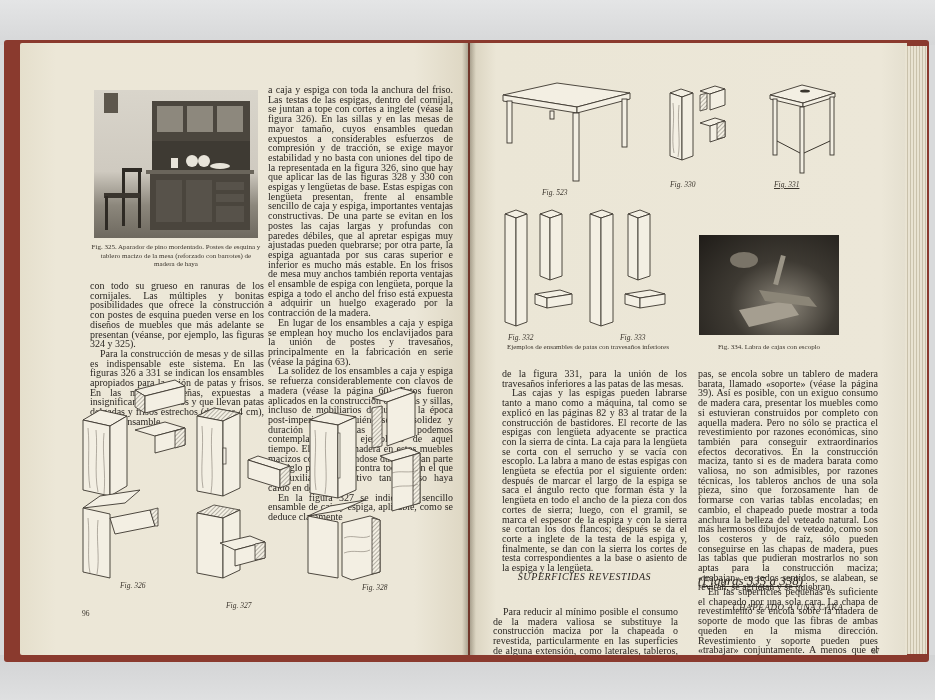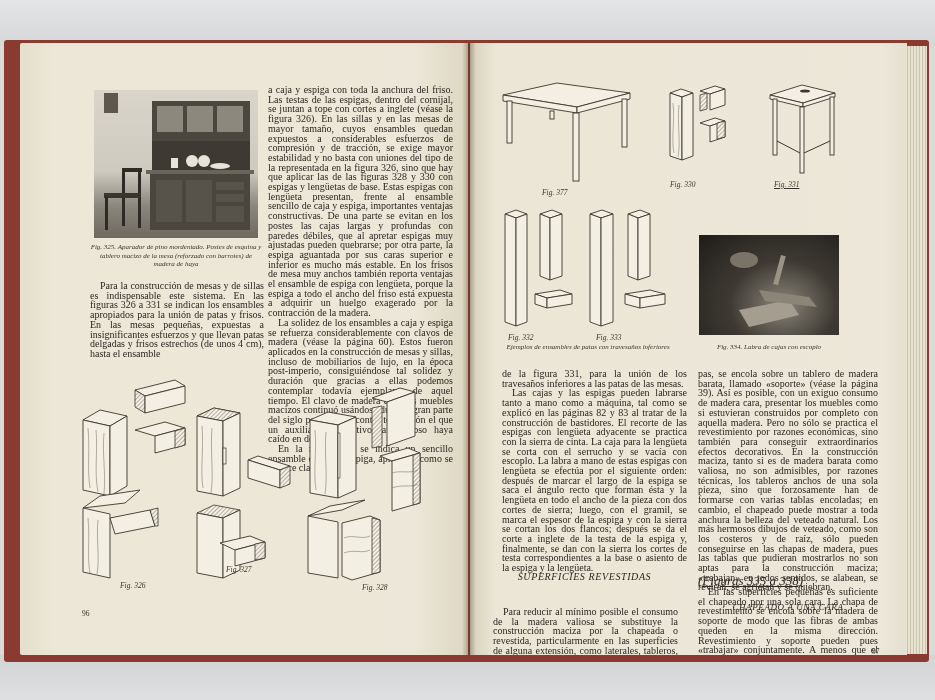--- a/index.html
+++ b/index.html
@@ -8,21 +8,21 @@
   .bg-bottom{position:absolute;left:0;top:655px;width:935px;height:45px;background:linear-gradient(#d2d3d4,#dfe0e1);}
   .cover{position:absolute;left:4px;top:40px;width:925px;height:622px;background:#8a3a2e;border-radius:3px;}
   .page{position:absolute;background:#ebe6d6;color:#2a2622;overflow:hidden;}
   .page-left{left:20px;top:43px;width:448px;height:612px;background:linear-gradient(90deg,#e5dfcc 0%,#ece7d7 8%,#ece7d8 88%,#ddd6c2 100%);border-radius:2px 0 0 2px;}
   .page-right{left:470px;top:43px;width:437px;height:612px;background:linear-gradient(90deg,#d8d1bd 0%,#ebe6d6 6%,#ece7d8 94%,#e4dfcf 100%);}
   .leaves{position:absolute;left:905px;top:46px;width:22px;height:608px;background:repeating-linear-gradient(90deg,#e9e3d2 0 2px,#c9c1ab 2px 3px);}
   .spine-shadow{position:absolute;left:462px;top:43px;width:14px;height:612px;background:linear-gradient(90deg,rgba(0,0,0,0) 0%,rgba(60,50,35,.35) 50%,rgba(0,0,0,0) 100%);}
   .col{position:absolute;font-size:10px;line-height:9.7px;text-align:justify;hyphens:auto;}
   .col p{margin:0;text-indent:10px;}
   .col p.noindent{text-indent:0;}
-  .caption{position:absolute;font-style:italic;font-size:7px;line-height:8.6px;text-align:center;color:#3a342c;}
+  .caption{position:absolute;font-size:7px;line-height:8.6px;text-align:center;color:#3a342c;}
   .figlabel{position:absolute;font-style:italic;font-size:7.5px;color:#3a342c;}
   .pagenum{position:absolute;font-size:7.5px;color:#3a342c;}
   .photo{position:absolute;background:#5b5850;overflow:hidden;}
   .heading{position:absolute;font-style:italic;font-size:10px;letter-spacing:.6px;text-align:center;color:#2c2722;}
   .subhead{position:absolute;font-style:italic;font-size:13px;line-height:9px;text-align:left;color:#2c2722;text-decoration:underline;}
   svg{position:absolute;overflow:visible;}
   svg .ln{fill:#f3efe3;stroke:#3b362e;stroke-width:.9;}
   svg .hatch{fill:url(#hatch);stroke:#3b362e;stroke-width:.8;}
   svg .grain{fill:none;stroke:#6c655a;stroke-width:.5;}
 </style>
@@ -56,25 +56,27 @@
       <rect x="28" y="78" width="20" height="4" fill="#2e2a24"></rect>
         <rect x="28" y="78" width="3" height="58" fill="#2e2a24"></rect>
         <rect x="44" y="78" width="3" height="60" fill="#2e2a24"></rect>
       <rect x="10" y="103" width="36" height="5" fill="#3a352e"></rect>
         <rect x="11" y="106" width="3" height="34" fill="#2e2a24"></rect>
     </svg>
   </div>
   <div class="caption" style="left:70px;top:200px;width:172px;">Fig. 325. Aparador de pino mordentado. Postes de esquina y tablero macizo de la mesa (reforzado con barrotes) de madera de haya</div>
 
   <div class="col" style="left:70px;top:238px;width:174px;">
+    <p class="noindent">con todo su grueso en ranuras de los cornijales. Las múltiples y bonitas posibilidades que ofrece la construcción con postes de esquina pueden verse en los diseños de muebles que más adelante se presentan (véanse, por ejemplo, las figuras 324 y 325).</p>
     <p>Para la construcción de mesas y de sillas es indispensable este sistema. En las figuras 326 a 331 se indican los ensambles apropiados para la unión de patas y frisos. En las mesas pequeñas, expuestas a insignificantes esfuerzos y que llevan patas delgadas y frisos estrechos (de unos 4 cm), hasta el ensamble</p>
   </div>
 
   <div class="col" style="left:248px;top:42px;width:185px;">
     <p class="noindent">a caja y espiga con toda la anchura del friso. Las testas de las espigas, dentro del cornijal, se juntan a tope con cortes a inglete (véase la figura 326). En las sillas y en las mesas de mayor tamaño, cuyos ensambles quedan expuestos a considerables esfuerzos de compresión y de tracción, se exige mayor estabilidad y no basta con uniones del tipo de la representada en la figura 326, sino que hay que aplicar las de las figuras 328 y 330 con espigas y lengüetas de base. Estas espigas con lengüeta presentan, frente al ensamble sencillo de caja y espiga, importantes ventajas constructivas. De una parte se evitan en los postes las cajas largas y profundas con paredes débiles, que al apretar espigas muy ajustadas pueden quebrarse; por otra parte, la espiga aguantada por sus caras superior e inferior es mucho más estable. En los frisos de mesa muy anchos también reporta ventajas el ensamble de espiga con lengüeta, porque la espiga a todo el ancho del friso está expuesta a adquirir un huelgo exagerado por la contracción de la madera.</p>
+    <p>En lugar de los ensambles a caja y espiga se emplean hoy mucho los enclavijados para la unión de postes y travesaños, principalmente en la fabricación en serie (véase la página 63).</p>
     <p>La solidez de los ensambles a caja y espiga se refuerza considerablemente con clavos de madera (véase la página 60). Estos fueron aplicados en la construcción de mesas y sillas, incluso de mobiliarios de lujo, en la época post-imperio, consiguiéndose tal solidez y duración que gracias a ellas podemos contemplar todavía ejemplares de aquel tiempo. El clavo de madera en estos muebles macizos continuó usándose durante gran parte del siglo pasado y es contra toda razón el que un auxiliar constructivo tan valioso haya caído en desuso.</p>
     <p>En la figura 327 se indica un sencillo ensamble de caja y espiga, aplicable, como se deduce claramente</p>
   </div>
 
   <svg width="380" height="200" viewBox="0 0 380 200" style="left:60px;top:335px;">
     <defs>
       <pattern id="hatch" width="3" height="3" patternUnits="userSpaceOnUse" patternTransform="rotate(45)">
         <rect width="3" height="3" fill="#f3efe3"></rect>
           <line x1="0" y1="0" x2="0" y2="3" stroke="#3b362e" stroke-width=".7"></line>
       </pattern>
@@ -130,21 +132,21 @@
         <polygon class="hatch" points="333,77 340,75 340,125 333,127"></polygon>
       <path class="grain" d="M312,95 C320,92 330,96 338,92 M312,110 C322,106 330,110 338,106"></path>
       <polygon class="ln" points="228,138 250,128 285,122 262,132"></polygon>
       <polygon class="ln" points="228,138 258,144 258,200 228,195"></polygon>
       <polygon class="ln" points="262,145 290,138 300,142 300,194 272,202 262,198"></polygon>
         <polygon class="hatch" points="292,140 300,142 300,194 292,196"></polygon>
       <path class="grain" d="M264,160 C272,156 282,162 290,158 M264,175 C274,171 282,176 290,172"></path>
     </g>
   </svg>
   <div class="figlabel" style="left:100px;top:538px;">Fig. 326</div>
-  <div class="figlabel" style="left:206px;top:522px;">Fig. 327</div>
+  <div class="figlabel" style="left:206px;top:558px;">Fig. 327</div>
   <div class="figlabel" style="left:342px;top:540px;">Fig. 328</div>
   <div class="pagenum" style="left:62px;top:566px;">96</div>
 </div>
 
 <div class="page page-right">
   <svg width="400" height="120" viewBox="0 0 400 120" style="left:25px;top:40px;">
     <g>
       <polygon class="ln" points="8,12 62,0 135,10 82,24"></polygon>
       <polygon class="ln" points="8,12 82,24 82,30 8,18"></polygon>
         <polygon class="ln" points="82,24 135,10 135,16 82,30"></polygon>
@@ -170,21 +172,21 @@
       <ellipse cx="310" cy="8" rx="5" ry="1.6" fill="#3b362e"></ellipse>
       <polygon class="ln" points="275,12 308,20 308,24 275,16"></polygon>
         <polygon class="ln" points="308,20 340,10 340,14 308,24"></polygon>
       <rect x="278" y="16" width="4" height="56" class="ln"></rect>
         <rect x="305" y="24" width="4" height="66" class="ln"></rect>
         <rect x="335" y="14" width="4" height="58" class="ln"></rect>
       <line x1="282" y1="58" x2="305" y2="70" stroke="#3b362e"></line>
         <line x1="309" y1="70" x2="335" y2="58" stroke="#3b362e"></line>
     </g>
   </svg>
-  <div class="figlabel" style="left:72px;top:145px;">Fig. 377</div>
+  <div class="figlabel" style="left:72px;top:145px;">Fig. 523</div>
   <div class="figlabel" style="left:200px;top:137px;">Fig. 330</div>
   <div class="figlabel" style="left:304px;top:137px;text-decoration:underline;">Fig. 331</div>
 
   <svg width="180" height="120" viewBox="0 0 180 120" style="left:30px;top:165px;">
     <g>
       <polygon class="ln" points="5,6 16,2 27,6 16,10"></polygon>
         <polygon class="ln" points="5,6 16,10 16,118 5,114"></polygon>
         <polygon class="ln" points="16,10 27,6 27,114 16,118"></polygon>
       <polygon class="ln" points="40,6 52,2 62,6 50,10"></polygon>
         <polygon class="ln" points="40,6 50,10 50,72 40,68"></polygon>
@@ -199,21 +201,21 @@
         <polygon class="ln" points="101,10 113,6 113,114 101,118"></polygon>
       <polygon class="ln" points="128,6 140,2 150,6 138,10"></polygon>
         <polygon class="ln" points="128,6 138,10 138,72 128,68"></polygon>
         <polygon class="ln" points="138,10 150,6 150,68 138,72"></polygon>
       <polygon class="ln" points="125,86 150,82 165,86 140,90"></polygon>
         <polygon class="ln" points="125,86 140,90 140,100 125,96"></polygon>
         <polygon class="ln" points="140,90 165,86 165,96 140,100"></polygon>
     </g>
   </svg>
   <div class="figlabel" style="left:38px;top:290px;">Fig. 332</div>
-  <div class="figlabel" style="left:126px;top:290px;">Fig. 333</div>
+  <div class="figlabel" style="left:150px;top:290px;">Fig. 333</div>
   <div class="caption" style="left:18px;top:300px;width:200px;">Ejemplos de ensambles de patas con travesaños inferiores</div>
 
   <div class="photo" style="left:229px;top:192px;width:140px;height:100px;background:radial-gradient(ellipse at 60% 70%,#8c867a 0%,#3e3a33 45%,#1f1c18 100%);">
     <svg width="140" height="100" viewBox="0 0 140 100" style="left:0;top:0">
       <polygon points="40,75 90,65 100,80 50,92" fill="#a59e90"></polygon>
       <polygon points="60,55 110,62 118,72 66,66" fill="#8b8577"></polygon>
       <ellipse cx="45" cy="25" rx="14" ry="8" fill="#7a7468"></ellipse>
       <rect x="78" y="20" width="5" height="30" fill="#9a9486" transform="rotate(15 80 35)"></rect>
     </svg>
   </div>

